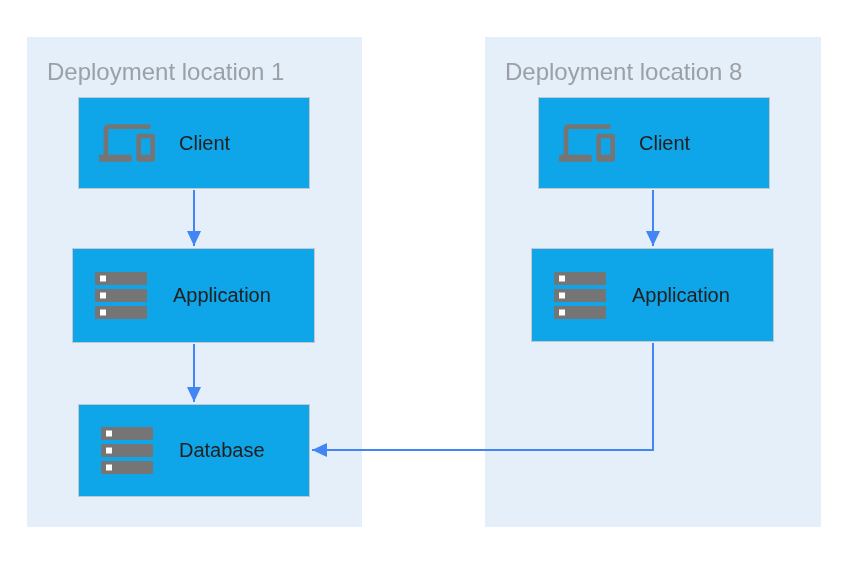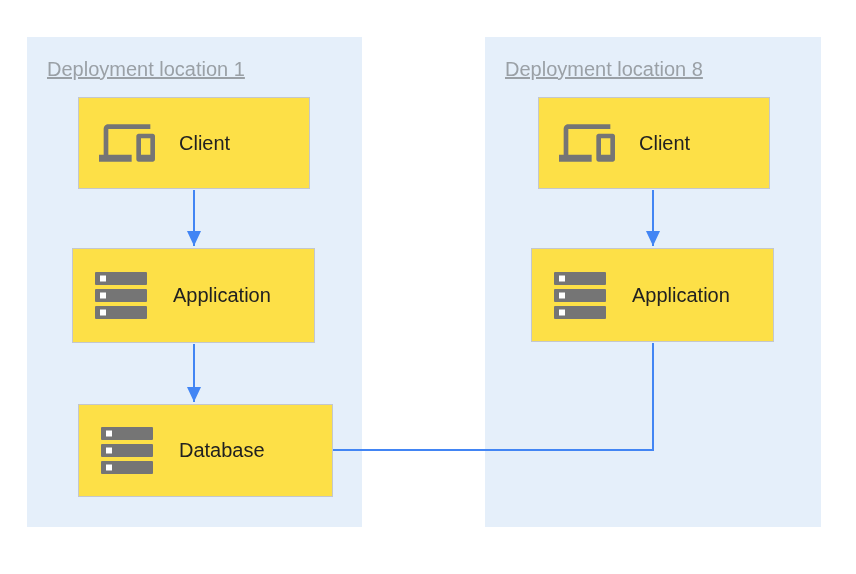--- a/index.html
+++ b/index.html
@@ -22,28 +22,27 @@
   .zone{
     position:absolute;
     background:var(--zone-fill);
     top:37px;height:490px;
   }
   .zone1{left:27px;width:335px;}
   .zone2{left:485px;width:336px;}
   .zone-title{
     position:absolute;
     left:20px;top:21px;
-    font-size:20px;
+    font-size:24px;
     color:var(--title);
     white-space:nowrap;
-    text-decoration:underline;
   }
   .node{
     position:absolute;
-    background:#fde047;
+    background:#0ea5e9;
     border:1px solid var(--node-border);
     box-sizing:border-box;
     display:flex;
     align-items:center;
     padding-left:14px;
   }
   .icon-wrap{
     width:68px;
     display:flex;
     justify-content:center;
@@ -51,21 +50,21 @@
     flex:0 0 auto;
   }
   .node-label{
     margin-left:18px;
     font-size:20px;
     color:var(--label);
     white-space:nowrap;
   }
   .node-client-1{left:78px;top:97px;width:232px;height:92px;}
   .node-application-1{left:72px;top:248px;width:243px;height:95px;}
-  .node-database-1{left:78px;top:404px;width:255px;height:93px;}
+  .node-database-1{left:78px;top:404px;width:232px;height:93px;}
   .node-client-2{left:538px;top:97px;width:232px;height:92px;}
   .node-application-2{left:531px;top:248px;width:243px;height:94px;}
   svg.edges{
     position:absolute;left:0;top:0;
     pointer-events:none;
   }
   svg.edges path.edge{
     stroke:var(--arrow);
     stroke-width:2;
     fill:none;

